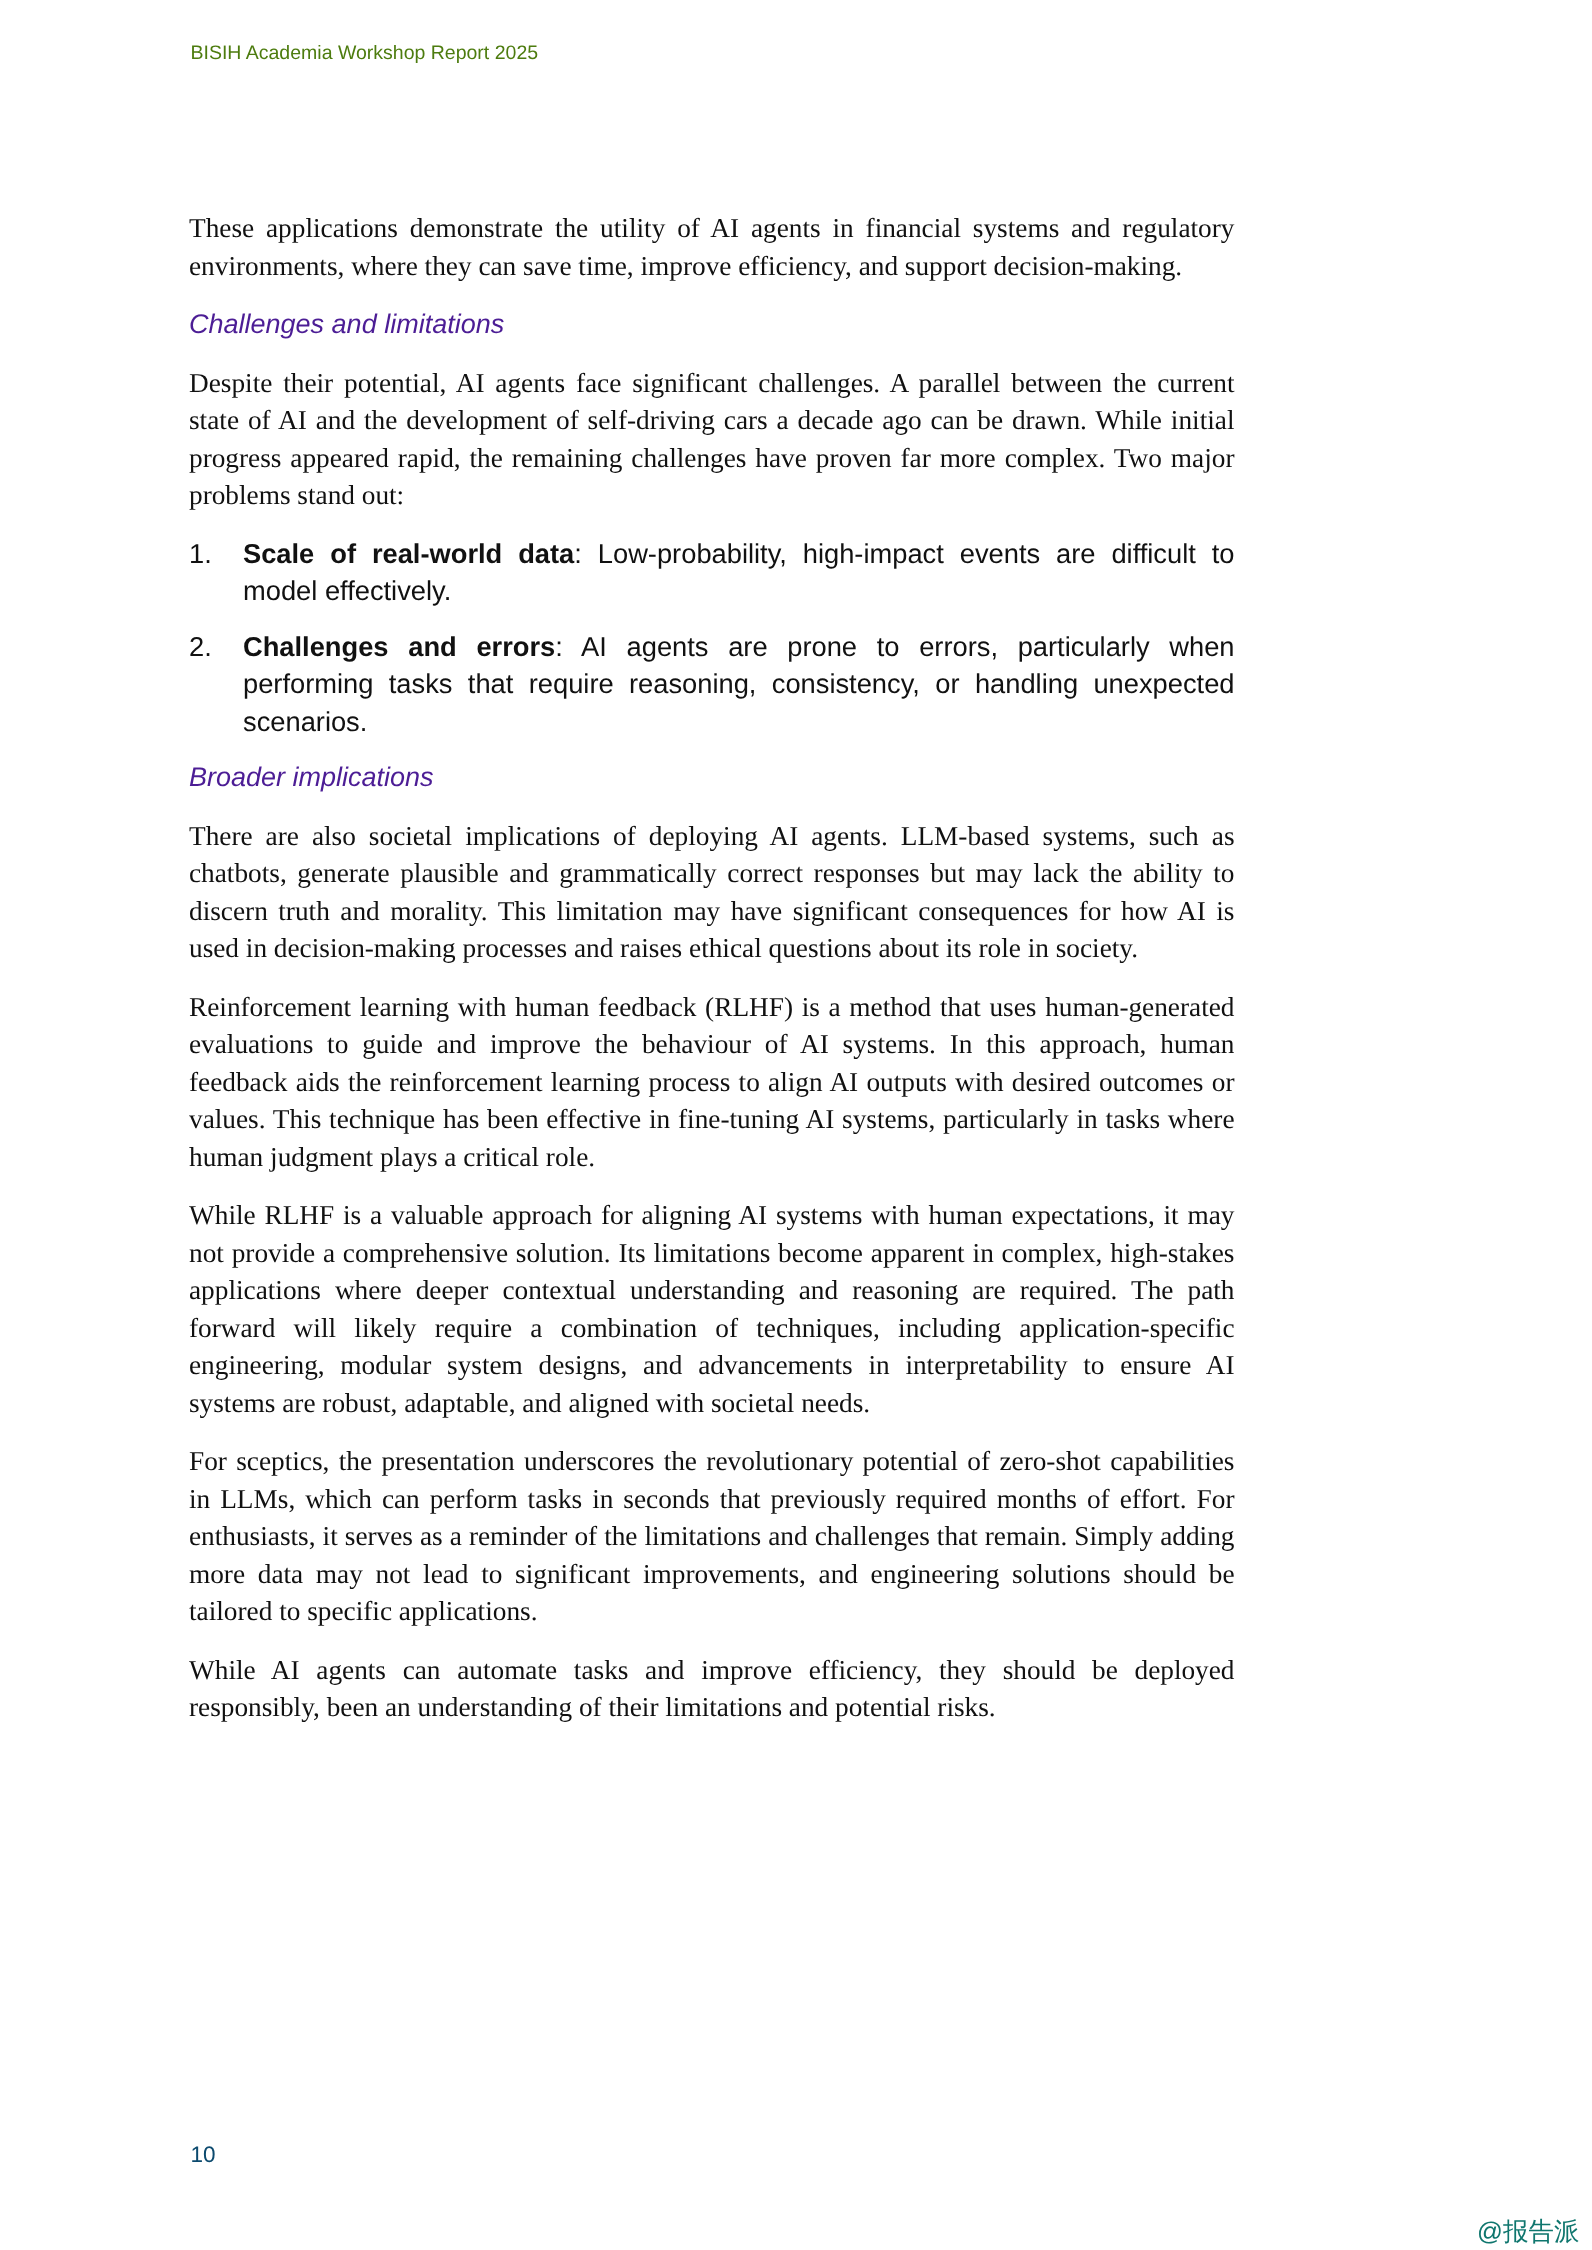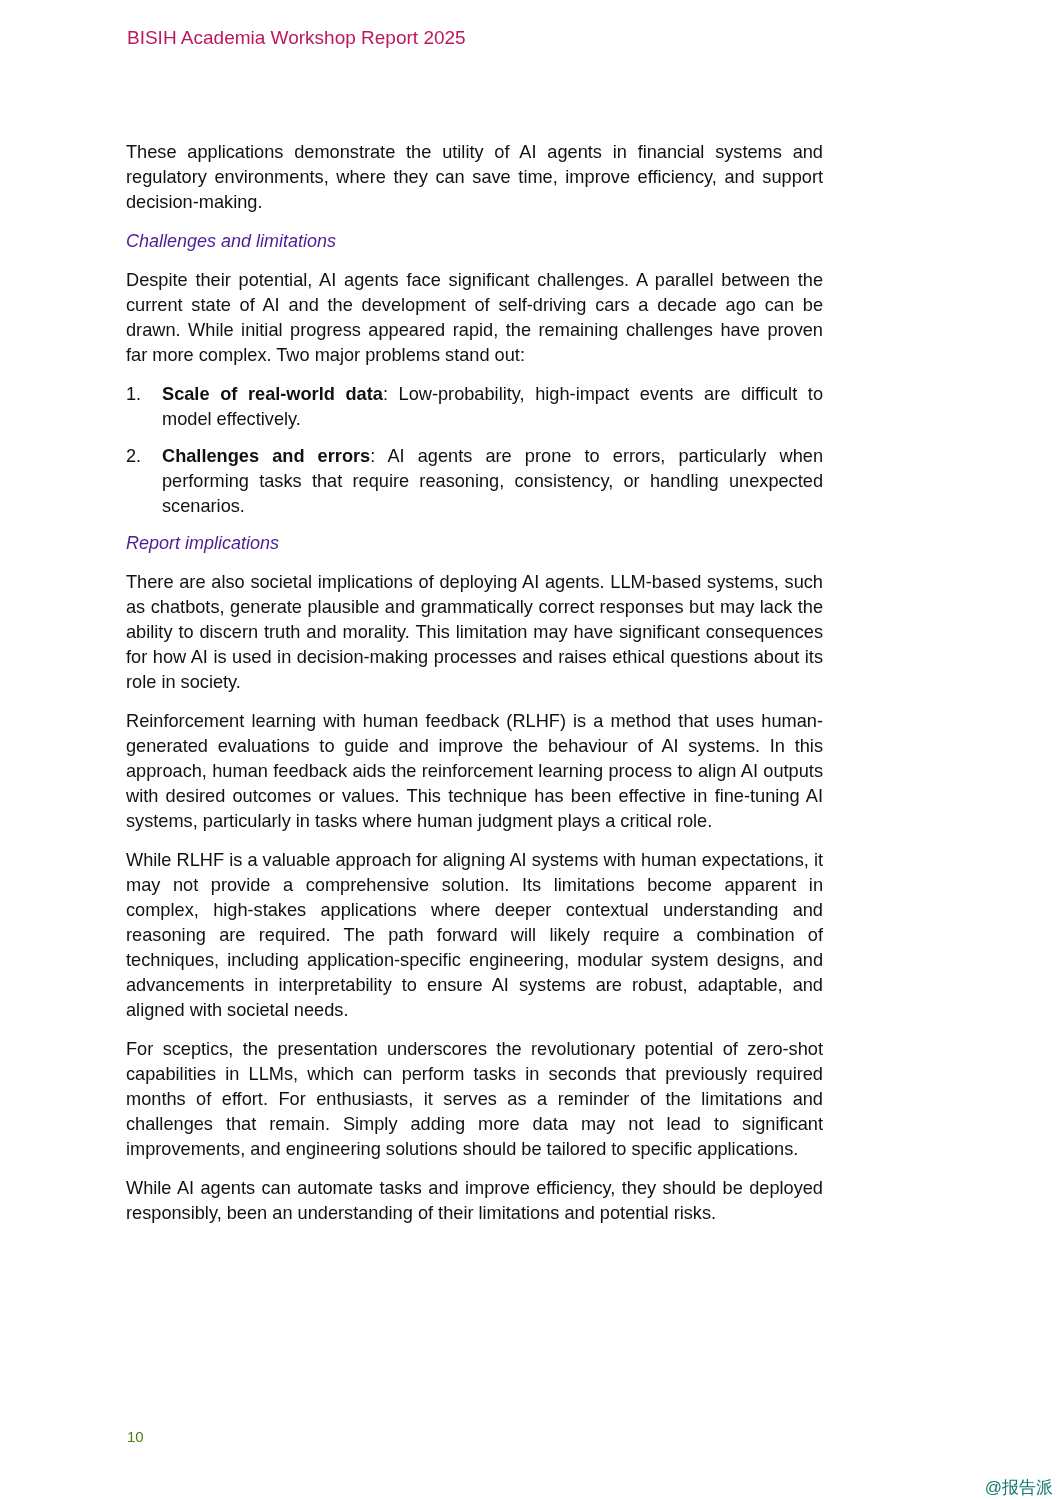--- a/index.html
+++ b/index.html
@@ -1,25 +1,25 @@
 <!DOCTYPE html>
 <html><head>
 <meta charset="utf-8">
 <style>
   html, body { margin: 0; padding: 0; background: #ffffff; }
   body { width: 1061px; height: 1500px; position: relative; overflow: hidden;
          font-family: "Liberation Sans", "DejaVu Sans", sans-serif; color: #111111; }
-  .header { position: absolute; left: 127px; top: 27px; font-size: 19px; color: #be185d; }
+  .header { position: absolute; left: 127px; top: 27px; font-size: 13px; color: #4d7c0f; }
   .content { position: absolute; left: 126px; top: 140px; width: 697px; font-size: 18.2px; line-height: 25px; }
-  .content p { margin: 0 0 14px 0; text-align: justify; }
+  .content p { margin: 0 0 14px 0; text-align: justify; font-family: Liberation Serif, serif; }
   .heading { font-style: italic; color: #4c1d95; margin: 0 0 14px 0; font-size: 18px; }
   ol { margin: 0 0 12px 0; padding: 0; list-style: none; }
   ol li { position: relative; padding-left: 36px; margin-bottom: 12px; text-align: justify; }
   ol li .num { position: absolute; left: 0; top: 0; }
-  .footer-page { position: absolute; left: 127px; top: 1428px; font-size: 15px; color: #4d7c0f; }
+  .footer-page { position: absolute; left: 127px; top: 1428px; font-size: 15px; color: #0c4a6e; }
   .watermark { position: absolute; right: 8px; top: 1476px; font-size: 17px; color: #0f766e; }
 </style>
 </head>
 <body>
 
 <div class="header">BISIH Academia Workshop Report 2025</div>
 
 <div class="content">
   <p>These applications demonstrate the utility of AI agents in financial systems and regulatory environments, where they can save time, improve efficiency, and support decision-making.</p>
   <div class="heading">Challenges and limitations</div>
@@ -27,21 +27,21 @@
   <ol>
     <li>
       <span class="num">1.</span>
       <b>Scale of real-world data</b><span>: Low-probability, high-impact events are difficult to model effectively.</span>
     </li>
     <li>
       <span class="num">2.</span>
       <b>Challenges and errors</b><span>: AI agents are prone to errors, particularly when performing tasks that require reasoning, consistency, or handling unexpected scenarios.</span>
     </li>
   </ol>
-  <div class="heading">Report implications</div>
+  <div class="heading">Broader implications</div>
   <p>There are also societal implications of deploying AI agents. LLM-based systems, such as chatbots, generate plausible and grammatically correct responses but may lack the ability to discern truth and morality. This limitation may have significant consequences for how AI is used in decision-making processes and raises ethical questions about its role in society.</p>
   <p>Reinforcement learning with human feedback (RLHF) is a method that uses human-generated evaluations to guide and improve the behaviour of AI systems. In this approach, human feedback aids the reinforcement learning process to align AI outputs with desired outcomes or values. This technique has been effective in fine-tuning AI systems, particularly in tasks where human judgment plays a critical role.</p>
   <p>While RLHF is a valuable approach for aligning AI systems with human expectations, it may not provide a comprehensive solution. Its limitations become apparent in complex, high-stakes applications where deeper contextual understanding and reasoning are required. The path forward will likely require a combination of techniques, including application-specific engineering, modular system designs, and advancements in interpretability to ensure AI systems are robust, adaptable, and aligned with societal needs.</p>
   <p>For sceptics, the presentation underscores the revolutionary potential of zero-shot capabilities in LLMs, which can perform tasks in seconds that previously required months of effort. For enthusiasts, it serves as a reminder of the limitations and challenges that remain. Simply adding more data may not lead to significant improvements, and engineering solutions should be tailored to specific applications.</p>
   <p>While AI agents can automate tasks and improve efficiency, they should be deployed responsibly, been an understanding of their limitations and potential risks.</p>
 </div>
 
 <div class="footer-page">10</div>
 <div class="watermark">@报告派</div>
 

